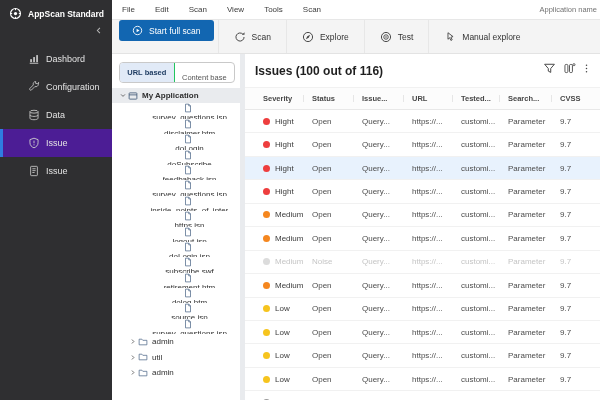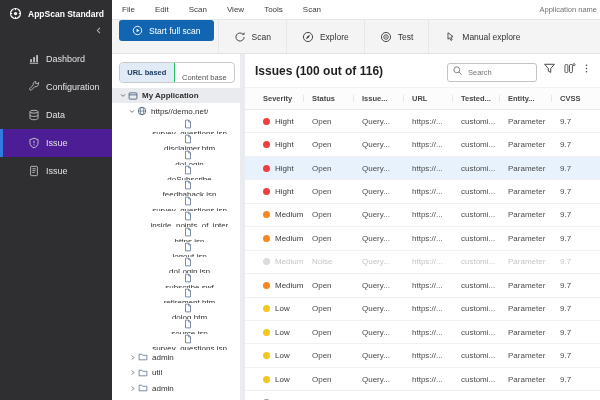--- a/index.html
+++ b/index.html
@@ -243,35 +243,20 @@
               </svg>
             </span>
             <span class="ic ti">
               <svg viewBox="0 0 16 16">
                 <rect x="1.8" y="3" width="12.4" height="10" rx="1" fill="none" stroke="currentColor" stroke-width="1.3"></rect>
                 <path d="M1.8 6.2h12.4" stroke="currentColor" stroke-width="1.3"></path>
               </svg>
             </span>
             <span class="tlabel">My Application</span>
           </div>
-          <div class="tree-row site">
-            <span class="ic tw">
-              <svg viewBox="0 0 16 16">
-                <path d="M3.5 5.5L8 10l4.5-4.5" fill="none" stroke="currentColor" stroke-width="1.8"></path>
-              </svg>
-            </span>
-            <span class="ic ti">
-              <svg viewBox="0 0 16 16">
-                <circle cx="8" cy="8" r="6" fill="none" stroke="currentColor" stroke-width="1.3"></circle>
-                <ellipse cx="8" cy="8" rx="2.7" ry="6" fill="none" stroke="currentColor" stroke-width="1"></ellipse>
-                <path d="M2 8h12" stroke="currentColor" stroke-width="1"></path>
-              </svg>
-            </span>
-            <span class="tlabel">https//demo.net/</span>
-          </div>
           <div class="tree-row file">
             <span class="ic ti">
               <svg viewBox="0 0 16 16">
                 <path d="M4 1.8h5.2L12 4.6v9.6H4z" fill="none" stroke="currentColor" stroke-width="1.2"></path>
                 <path d="M9.2 1.8v2.8H12" fill="none" stroke="currentColor" stroke-width="1.2"></path>
               </svg>
             </span>
             <span class="tlabel">survey_questions.jsp</span>
           </div>
           <div class="tree-row file">
@@ -438,29 +423,20 @@
               </svg>
             </span>
             <span class="tlabel">admin</span>
           </div>
         </div>
     </div>
 
     <div class="issues-panel">
       <div class="issues-header">
         <span class="issues-title">Issues (100 out of 116)</span>
-        <span class="search-wrap">
-          <span class="ic search-ic">
-              <svg viewBox="0 0 16 16">
-                <circle cx="7" cy="7" r="4.3" fill="none" stroke="currentColor" stroke-width="1.3"></circle>
-                <path d="M10.2 10.2L14 14" stroke="currentColor" stroke-width="1.3"></path>
-              </svg>
-            </span>
-          <input type="text" placeholder="Search" style="">
-        </span>
         <span class="ic hbtn filter-btn">
             <svg viewBox="0 0 16 16">
               <path d="M2 2.8h12L9.5 8v4.8l-3-1.6V8z" fill="none" stroke="currentColor" stroke-width="1.2" stroke-linejoin="round"></path>
             </svg>
           </span>
         <span class="ic hbtn columns-btn">
             <svg viewBox="0 0 16 16">
               <rect x="2.4" y="3" width="3.6" height="10" rx="1.4" fill="none" stroke="currentColor" stroke-width="1.1"></rect>
               <rect x="8" y="3" width="3.6" height="10" rx="1.4" fill="none" stroke="currentColor" stroke-width="1.1"></rect>
               <circle cx="13.5" cy="3.3" r="1.3" fill="none" stroke="currentColor" stroke-width="1"></circle>
@@ -473,21 +449,21 @@
               <circle cx="8" cy="12.6" r="1.1" fill="currentColor"></circle>
             </svg>
           </span>
       </div>
       <div class="tgrid thead" id="issues-columns">
           <div class="hcell">Severity</div>
           <div class="hcell">Status</div>
           <div class="hcell">Issue...</div>
           <div class="hcell">URL</div>
           <div class="hcell">Tested...</div>
-          <div class="hcell">Entity...</div>
+          <div class="hcell">Search...</div>
           <div class="hcell">CVSS</div>
         </div>
       <div id="issues-rows">
           <div class="tgrid trow">
             <div class="cell sev">
               <span class="dot" style="background: rgb(238, 62, 62);"></span>
               <span>Hight</span>
             </div>
             <div class="cell">Open</div>
             <div class="cell">Query...</div>

